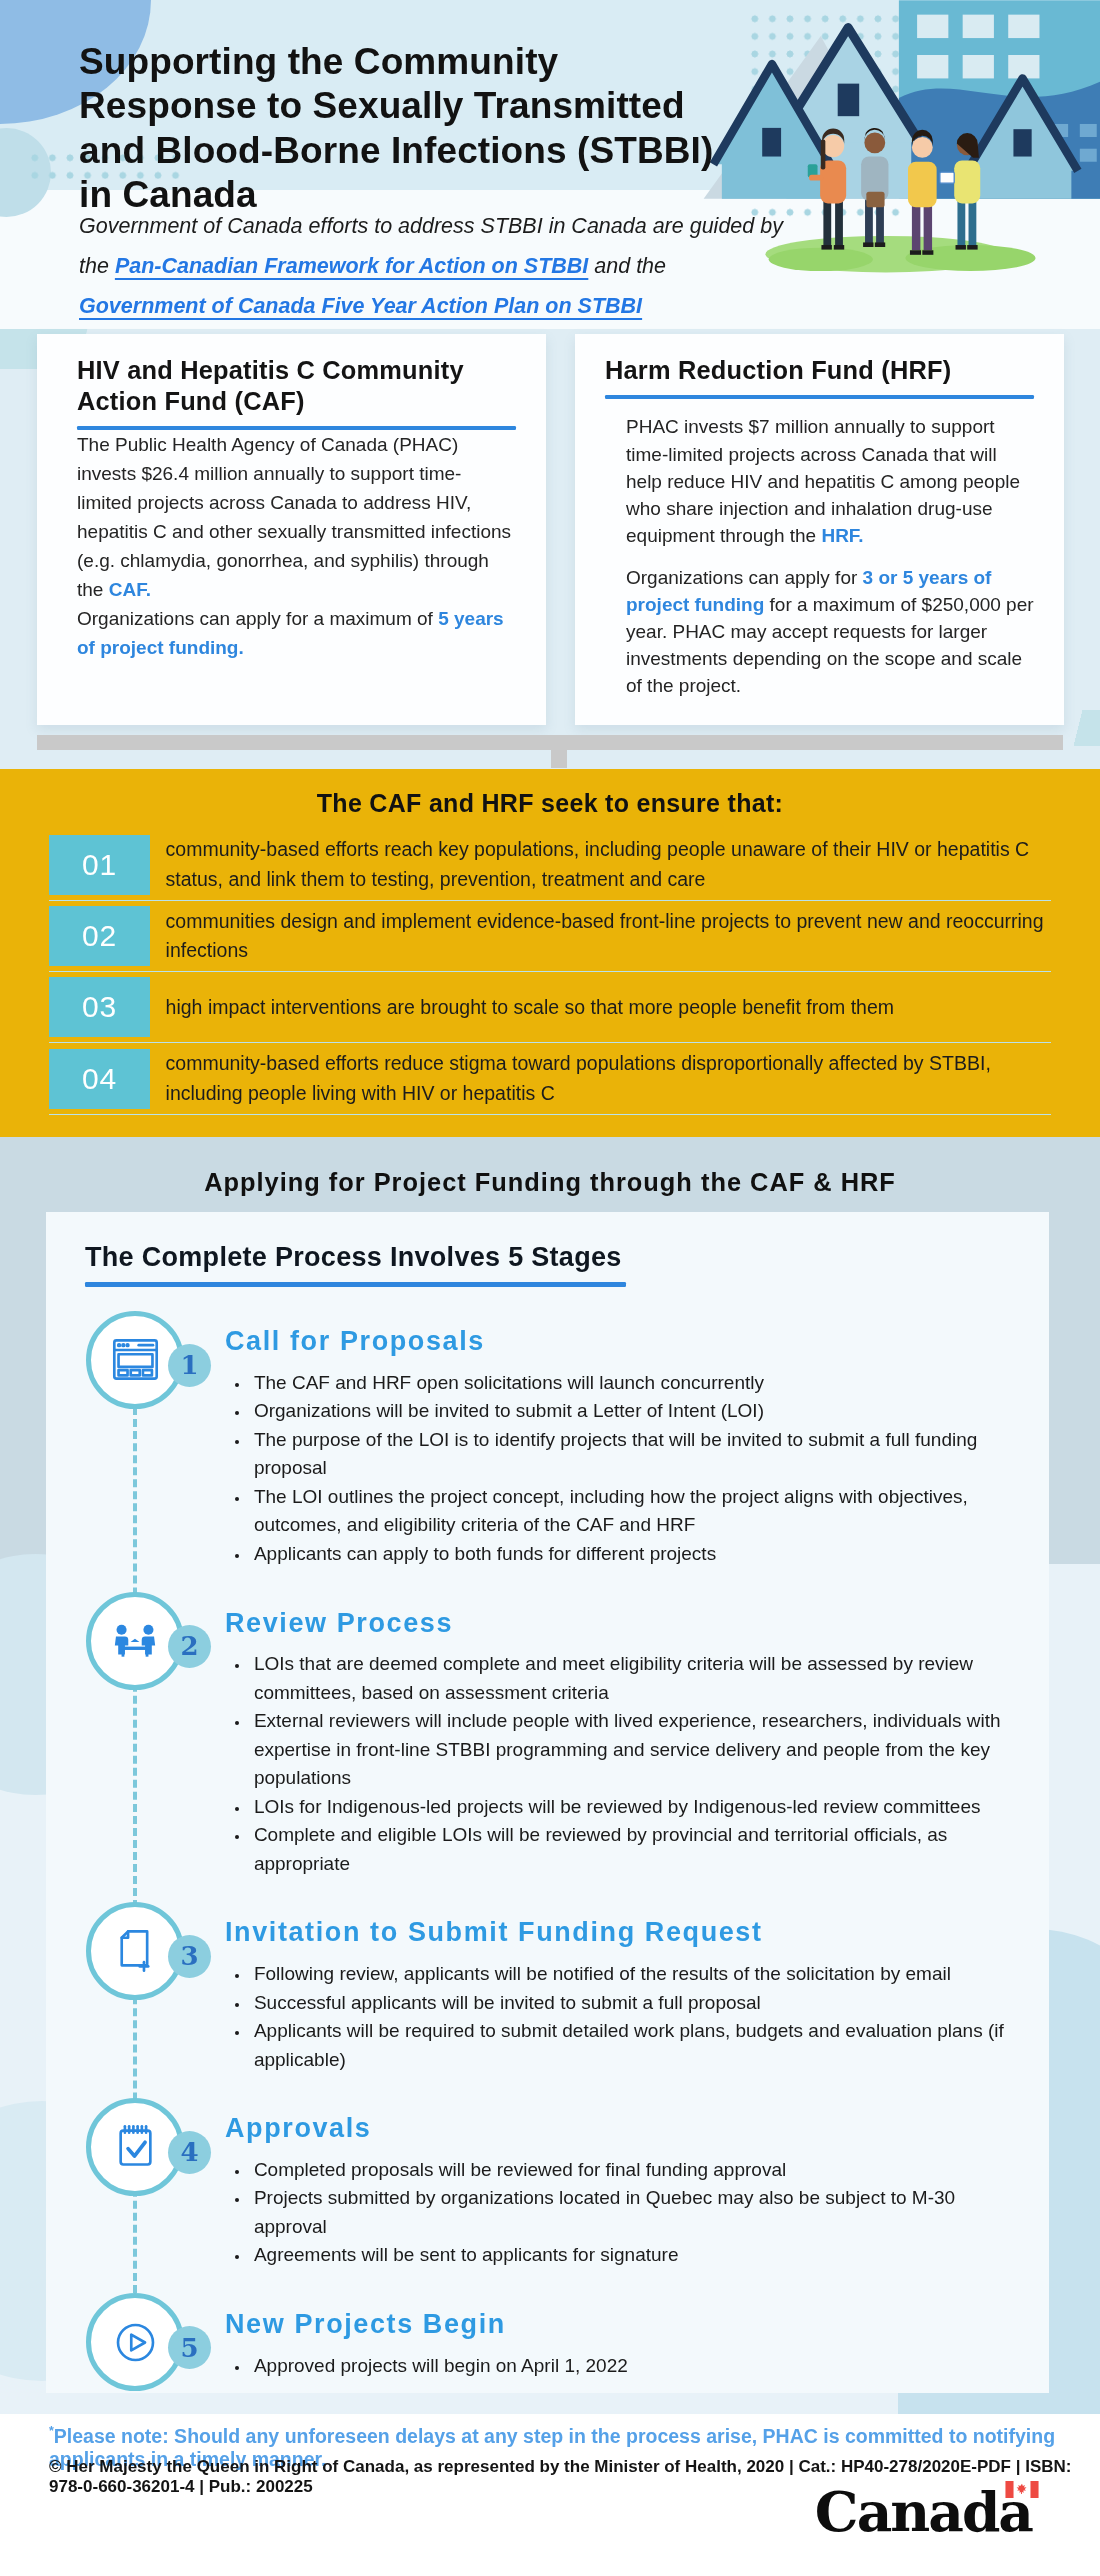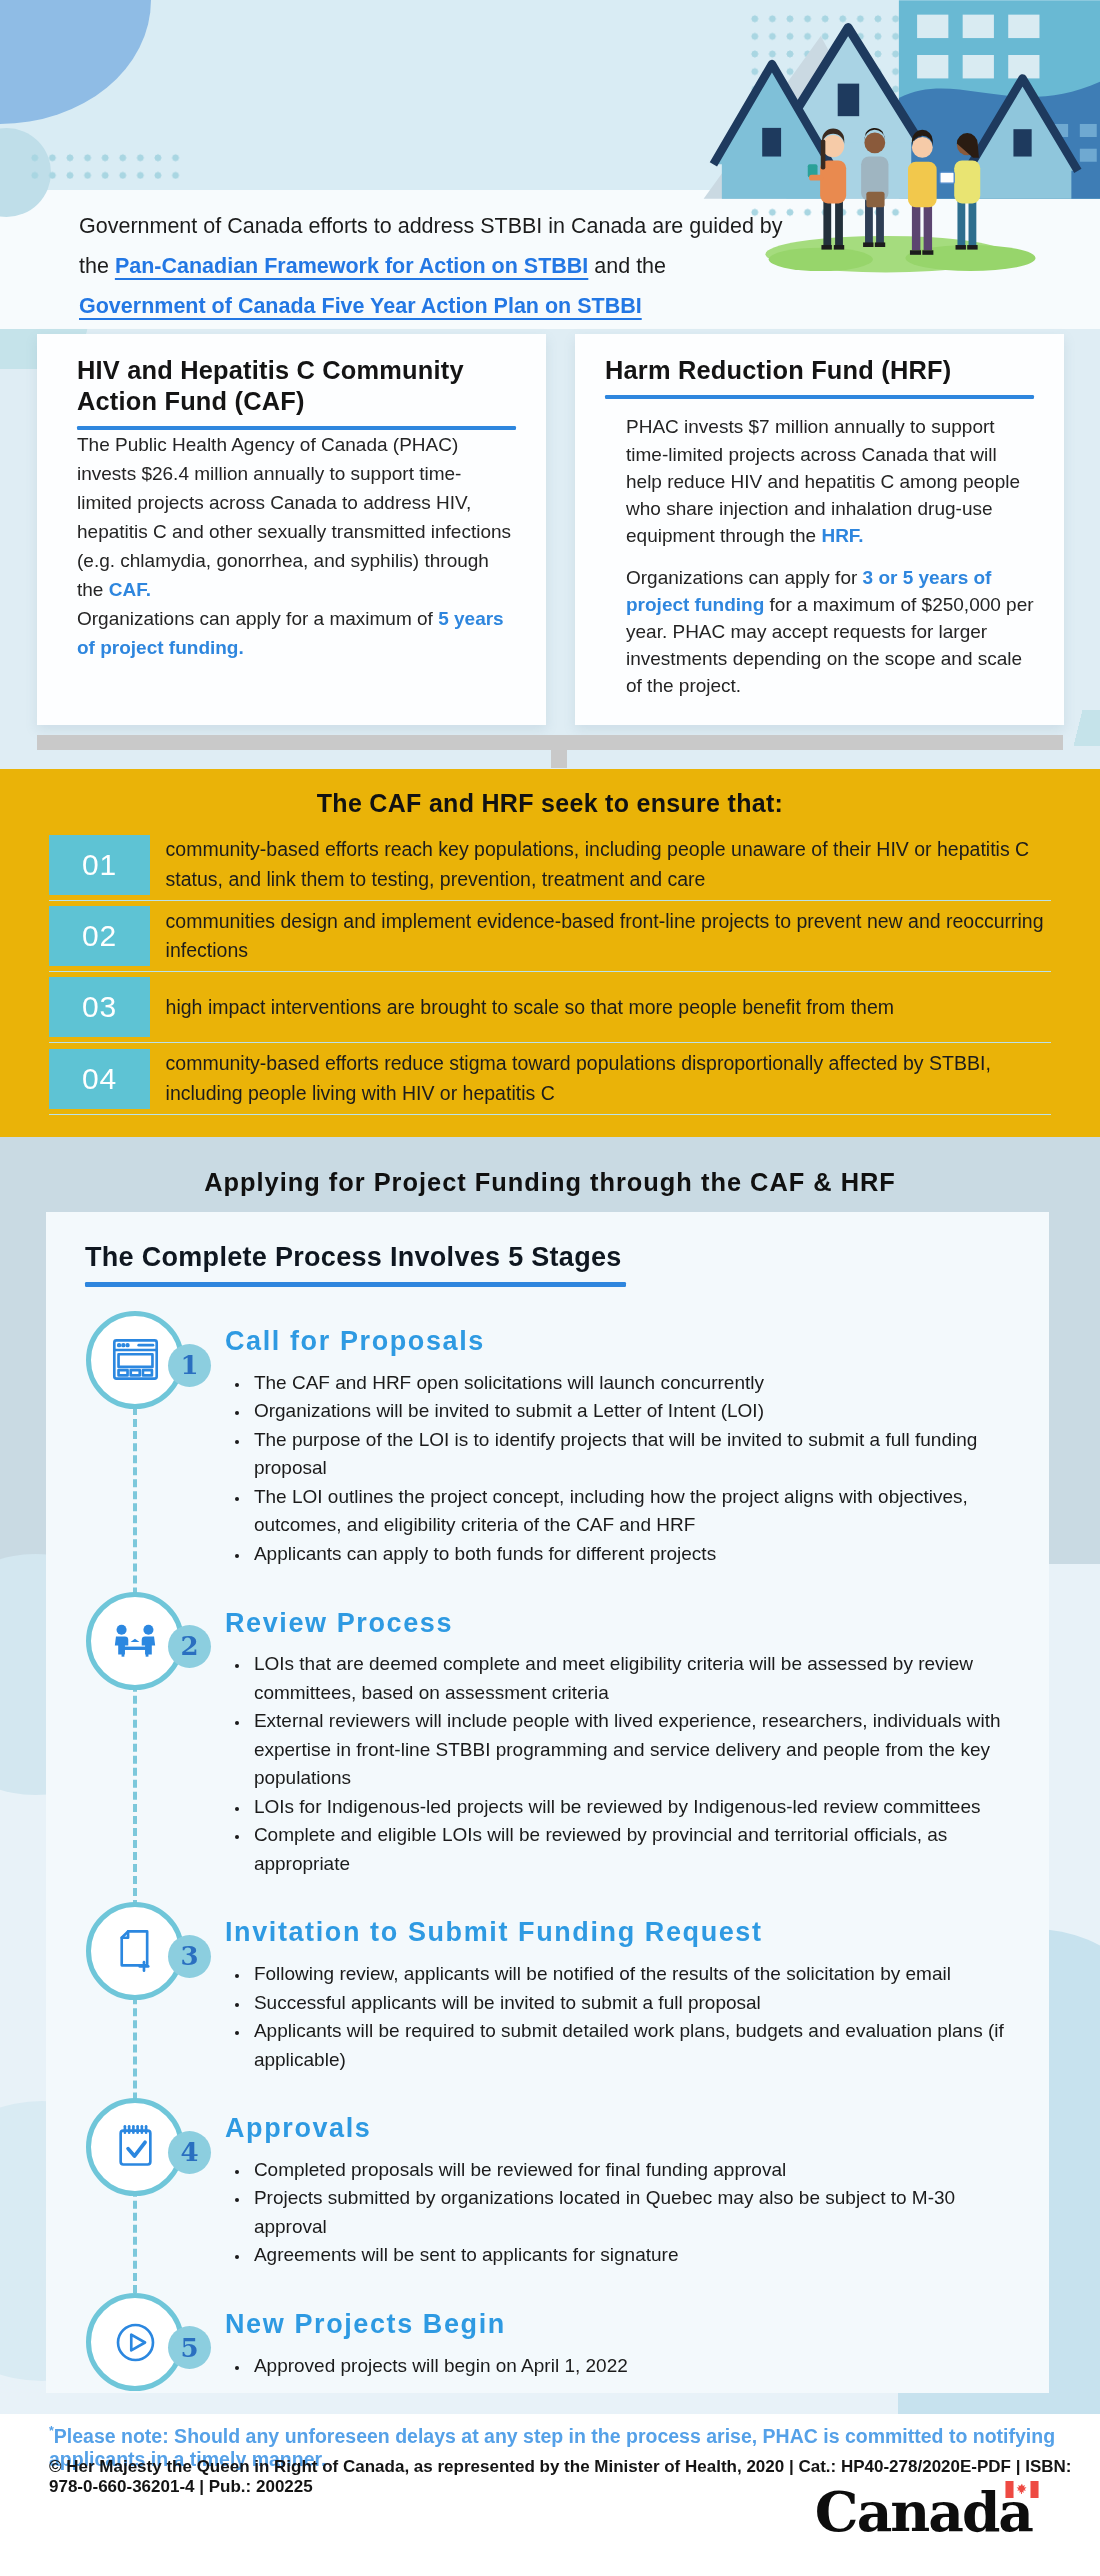--- a/index.html
+++ b/index.html
@@ -15,21 +15,21 @@
   .blob-circle { position:absolute; left:-38px; top:128px; width:89px; height:89px;
     border-radius:50%; background:#BFDEE9; }
   .dots { position:absolute; background-image:radial-gradient(#A9D6E2 3.3px, transparent 3.6px);
     background-size:17.6px 17.6px; }
   .dots-right { left:746px; top:10.4px; width:154px; height:212px; }
   .dots-left { left:26px; top:149px; width:162px; height:30px; }
   .hero-title { position:absolute; left:79px; top:40px; width:658px;
     font-size:37px; font-weight:bold; line-height:1.2; color:#121212; letter-spacing:0.1px; }
   .hero-illustration { position:absolute; right:0; top:0; width:494px; height:274px; }
   .intro { position:absolute; left:79px; top:207px; width:704px;
-    font-size:21.5px; line-height:1.85; color:#1c1c1c; }
+    font-size:21.5px; line-height:1.85; color:#1c1c1c;font-style:italic; }
   .intro a { color:#2377E4; font-weight:bold; text-decoration:underline; text-underline-offset:4.6px; }
 
   
   .funds { position:relative; width:100%; height:440px; background:#DFEDF4; }
   .wedge-tl { position:absolute; left:0; top:0; width:140px; height:40px;
     background:linear-gradient(104deg, #C5E3EA 58%, transparent 58.5%); }
   .wedge-br { position:absolute; right:0; top:381px; width:39px; height:36px;
     background:linear-gradient(284deg, #C5E3EA 55%, transparent 55.5%); }
   .fund-box { position:absolute; top:4.6px; height:391px; background:#FDFEFF; padding:21px 30px 13px 30px;
     box-shadow:0 5.2px 11.7px rgba(90,125,150,.14); overflow:hidden; }
@@ -189,20 +189,21 @@
           <rect x="557" y="308" width="12" height="70" fill="#2E6E8E"></rect>
         <rect x="535" y="246" width="40" height="66" rx="12" fill="#E9E472"></rect>
         <rect x="513" y="264" width="22" height="17" rx="2" fill="#FDFDFD" stroke="#4A86C9" stroke-width="2"></rect>
         <circle cx="555" cy="222" r="16" fill="#8A5A3B"></circle>
         <path d="M539,220 a16,16 0 0 1 32,0 l2,22 l-9,0 Z" fill="#2A1C12"></path>
         <rect x="537" y="376" width="16" height="7" fill="#1c1c1c"></rect>
           <rect x="555" y="376" width="16" height="7" fill="#1c1c1c"></rect>
       </g>
     </svg>
 
+    <h1 class="hero-title">Supporting the Community Response to Sexually Transmitted and Blood-Borne Infections (STBBI) in Canada</h1>
 
     <p class="intro">
       <span>Government of Canada efforts to address STBBI in Canada are guided by the </span><a href="#">Pan-Canadian Framework for Action on STBBI</a><span> and the </span><a href="#">Government of Canada Five Year Action Plan on STBBI</a>
     </p>
   </div>
 
   <div class="funds">
     <div class="wedge-tl"></div>
     <div class="wedge-br"></div>
 

